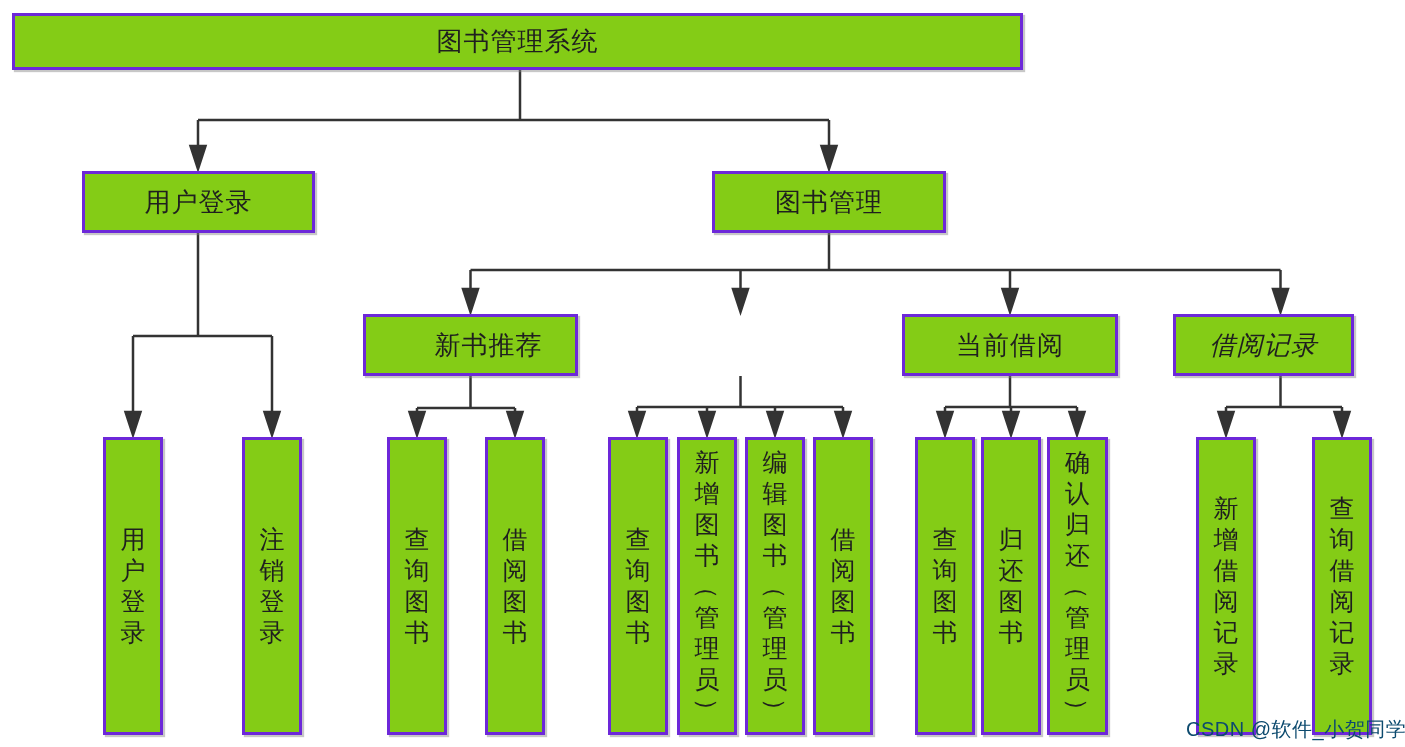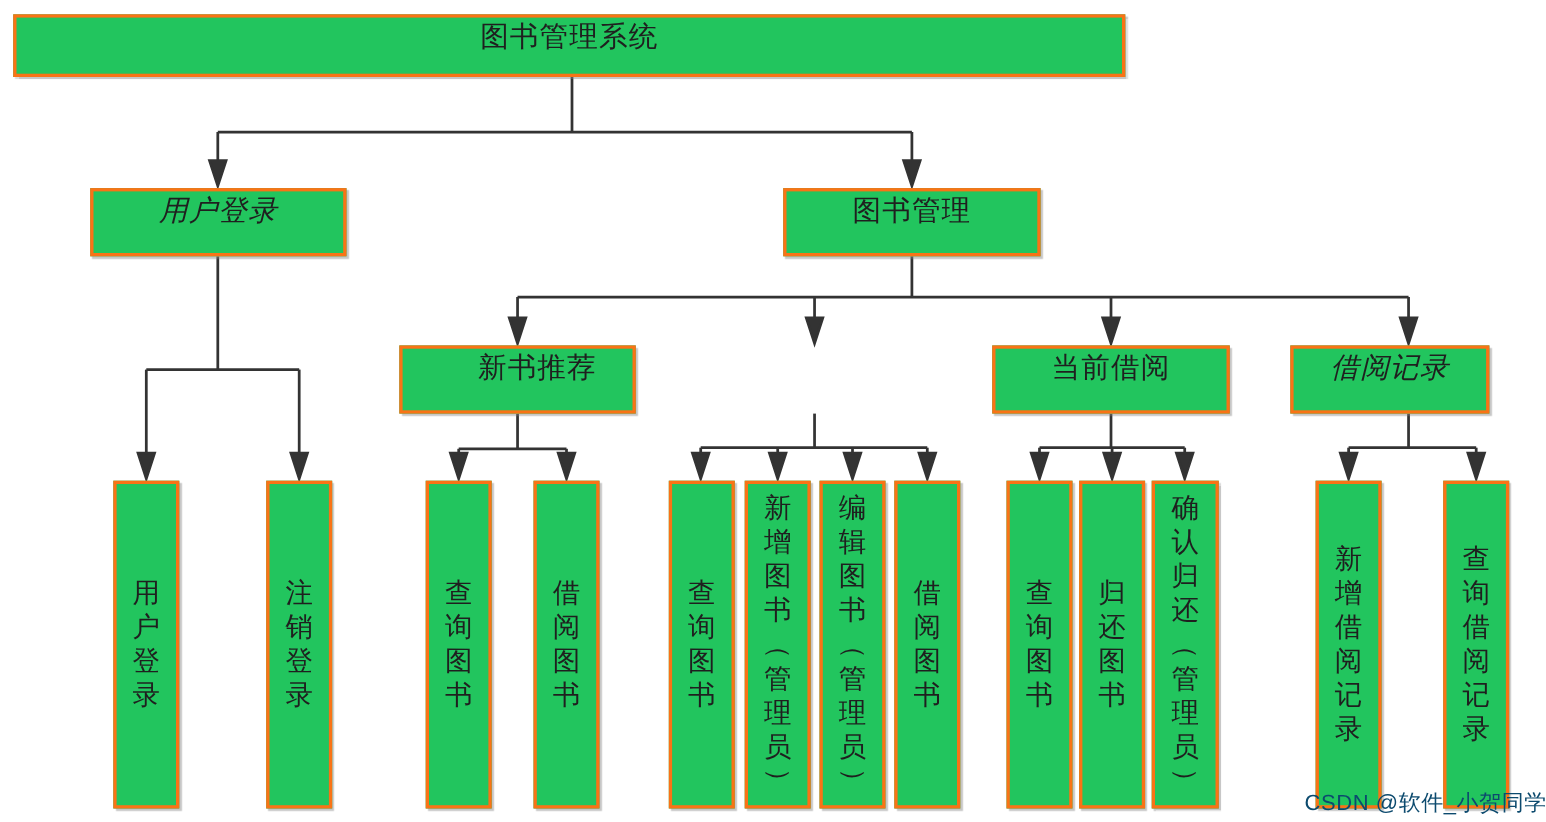--- a/index.html
+++ b/index.html
@@ -17,25 +17,25 @@
   }
   .wires {
     position: absolute;
     left: 0; top: 0;
     width: 1405px; height: 747px;
     pointer-events: none;
   }
   .node {
     position: absolute;
     box-sizing: border-box;
-    background: #22c55e;
-    border: 3px solid #f97316;
+    background: #84cc16;
+    border: 3px solid #6d28d9;
     box-shadow: 2px 2px 1px rgba(130,130,130,0.45);
     display: flex;
-    align-items: flex-start;
+    align-items: center;
     justify-content: center;
     color: #1f1f1f;
     z-index: 2;
   }
   .node .lbl {
     font-size: 26px;
     letter-spacing: 1px;
     white-space: nowrap;
   }
   .leaf {
@@ -153,21 +153,21 @@
         <line x1="1342" y1="407" x2="1342" y2="418"></line>
         <polygon points="1334.5,412 1349.5,412 1342,435"></polygon>
       </g>
     </g>
   </svg>
 
   <div class="node" style="left:12px; top:13px; width:1011px; height:57px;">
     <span class="lbl">图书管理系统</span>
   </div>
 
-  <div class="node" style="left:82px; top:171px; width:233px; height:62px;font-style:italic;">
+  <div class="node" style="left:82px; top:171px; width:233px; height:62px;">
     <span class="lbl">用户登录</span>
   </div>
   <div class="node" style="left:712px; top:171px; width:234px; height:62px;">
     <span class="lbl">图书管理</span>
   </div>
 
   <div class="node" style="left:363px; top:314px; width:215px; height:62px;padding-left:36px;">
     <span class="lbl">新书推荐</span>
   </div>
   <div class="node" style="left:902px; top:314px; width:216px; height:62px;">

